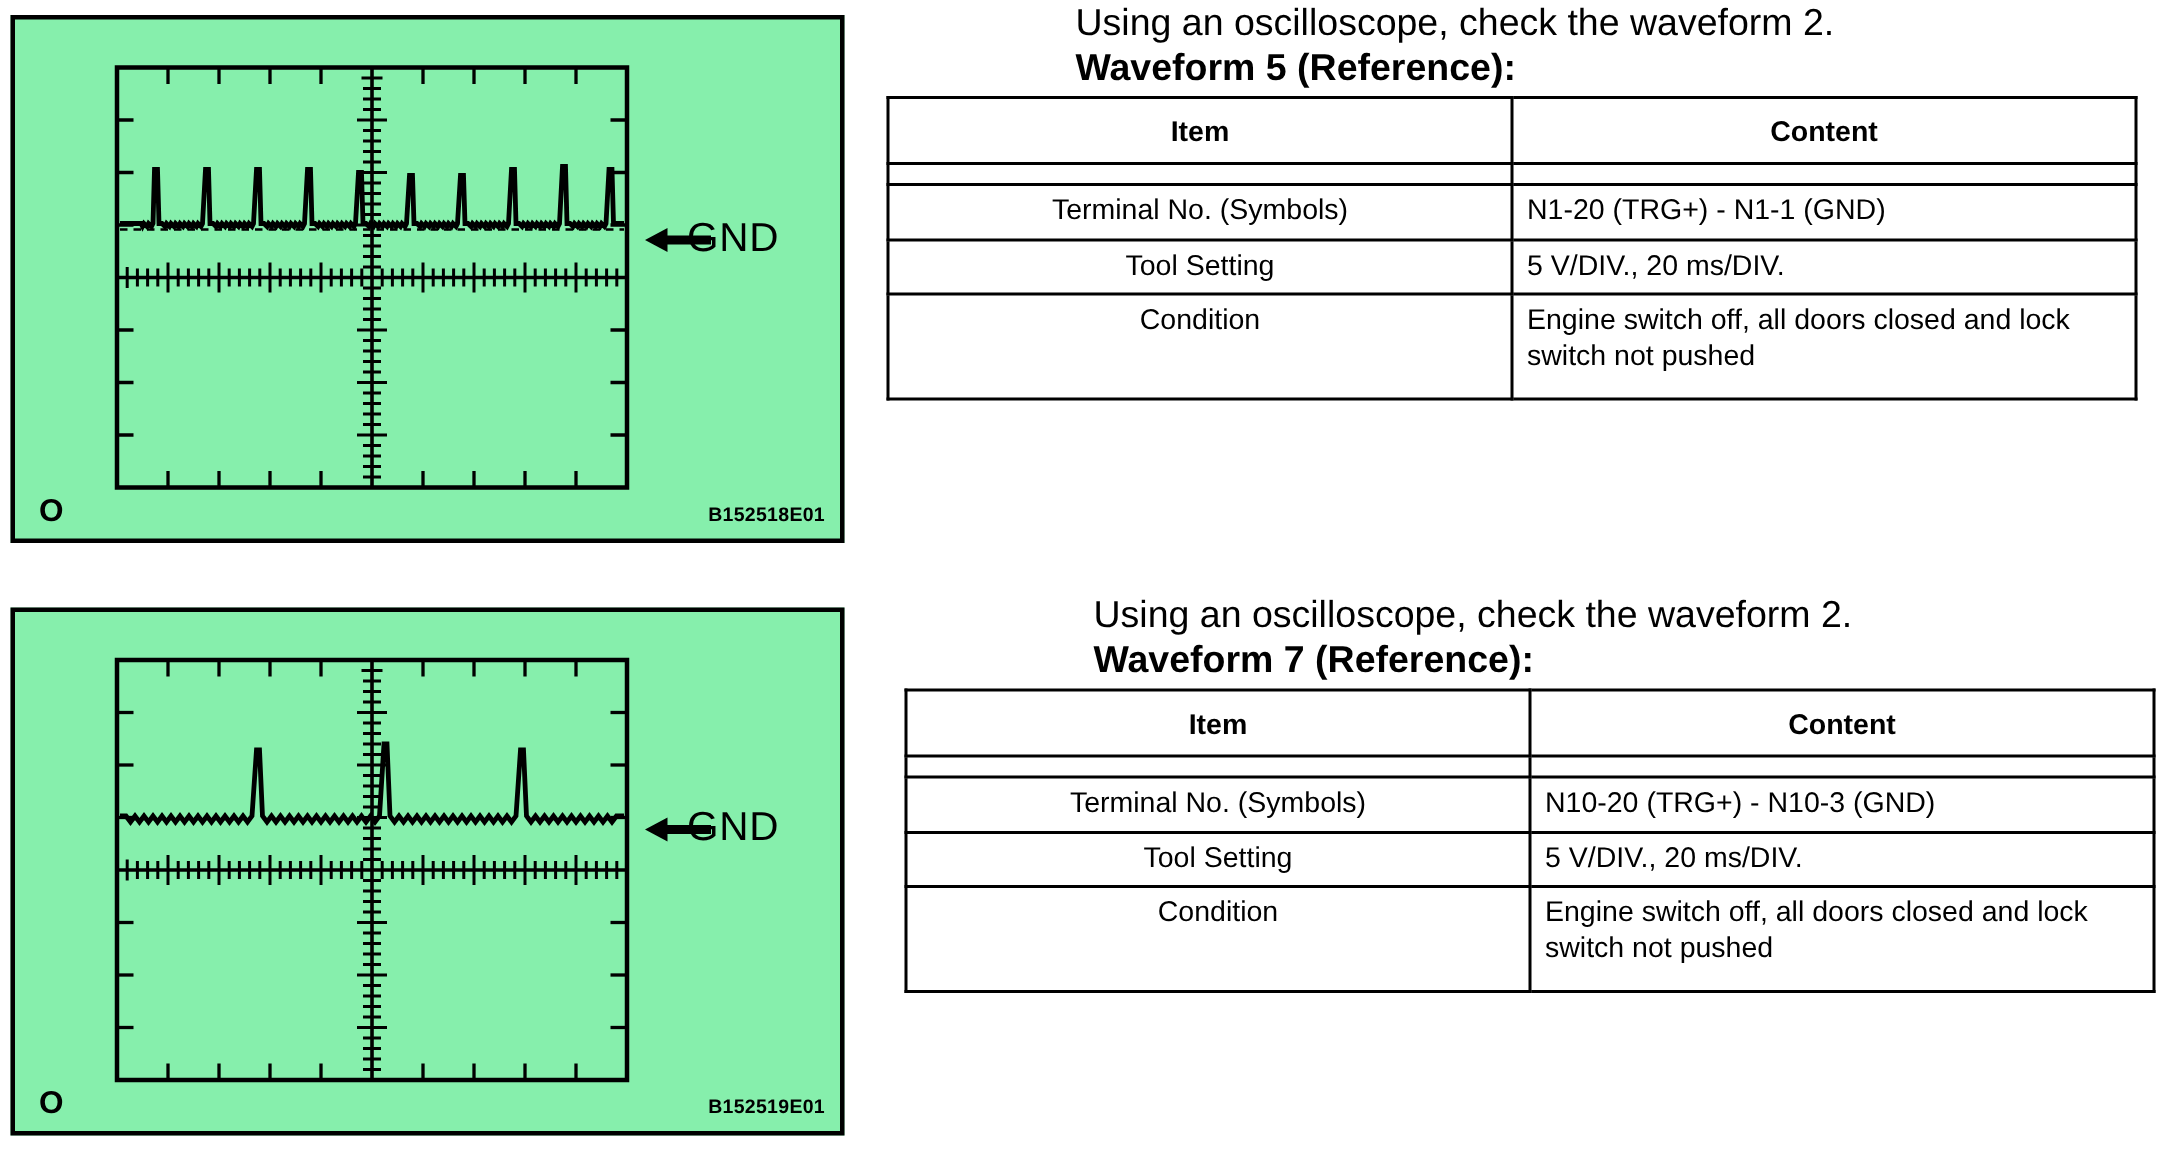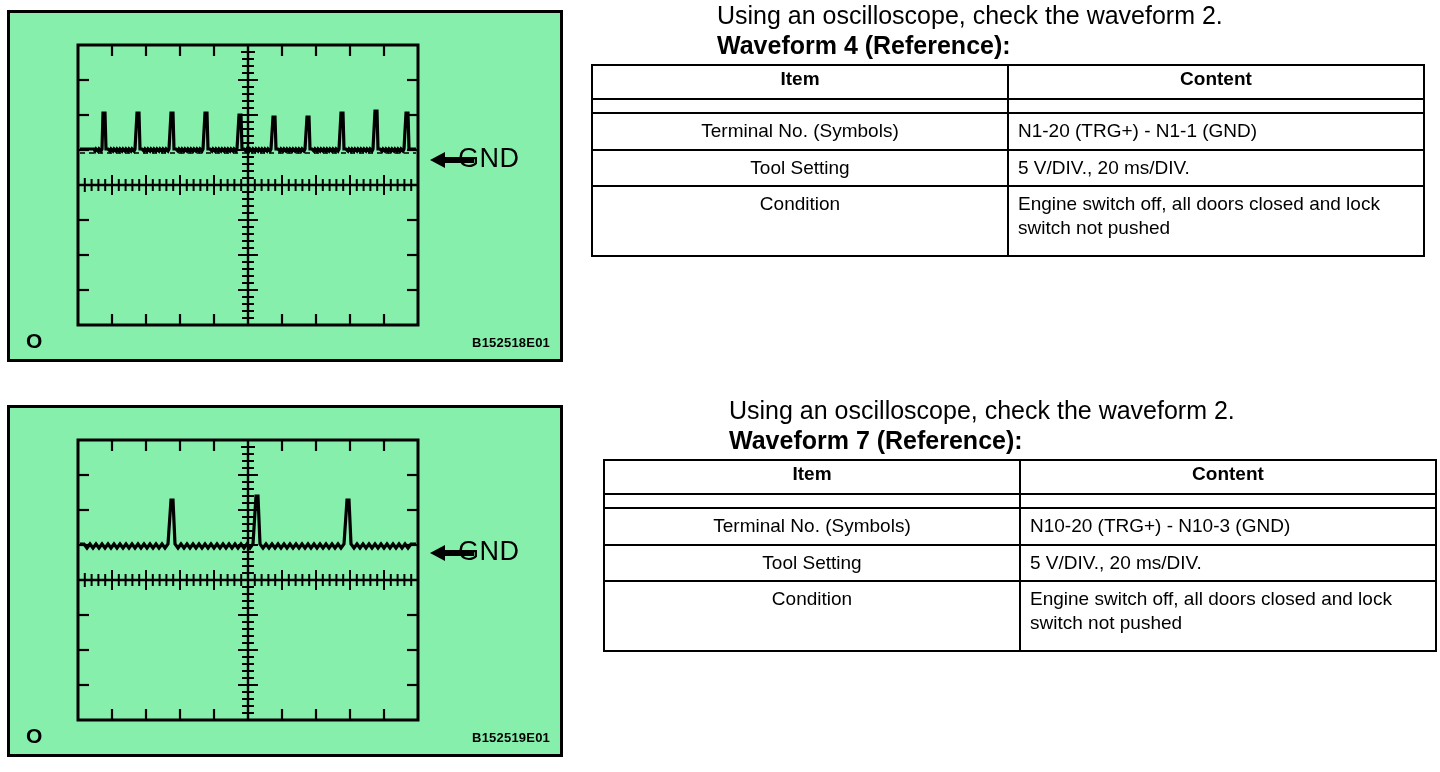--- a/index.html
+++ b/index.html
@@ -107,21 +107,21 @@
     border: 2px solid #000;
     padding: 5px 9px;
     font-size: 19px;
     font-family: "Liberation Sans", sans-serif;
     vertical-align: top;
     line-height: 1.28;
   }
   table.wf-table th {
     text-align: center;
     font-weight: bold;
-    padding-top: 1px;
+    padding-top: 11px;
     padding-bottom: 7px;
   }
   table.wf-table thead th {
     border-bottom: 2px solid #000;
   }
   
   table.wf-table tbody tr:first-child td {
     border-top: 2px solid #000;
   }
   table.wf-table thead tr {
@@ -477,21 +477,21 @@
     <path d="M0,10 L15,2 L15,7 L44,7 L44,13 L15,13 L15,18 Z" fill="#000"></path>
   </svg>
   <div class="gnd-label" id="gnd-label-2">GND</div>
 
   <div class="corner-mark">O</div>
   <div class="fig-code">B152519E01</div>
 </div>
 
 <div class="right-col" id="right-col-1">
   <div class="heading-line1">Using an oscilloscope, check the waveform 2.</div>
-  <div class="heading-line2">Waveform 4 (Reference):</div>
+  <div class="heading-line2">Waveform 5 (Reference):</div>
 
   <table class="wf-table">
     <colgroup>
         <col class="col-item">
         <col class="col-content">
       </colgroup>
     <thead>
       <tr>
         <th>Item</th>
         <th>Content</th>

